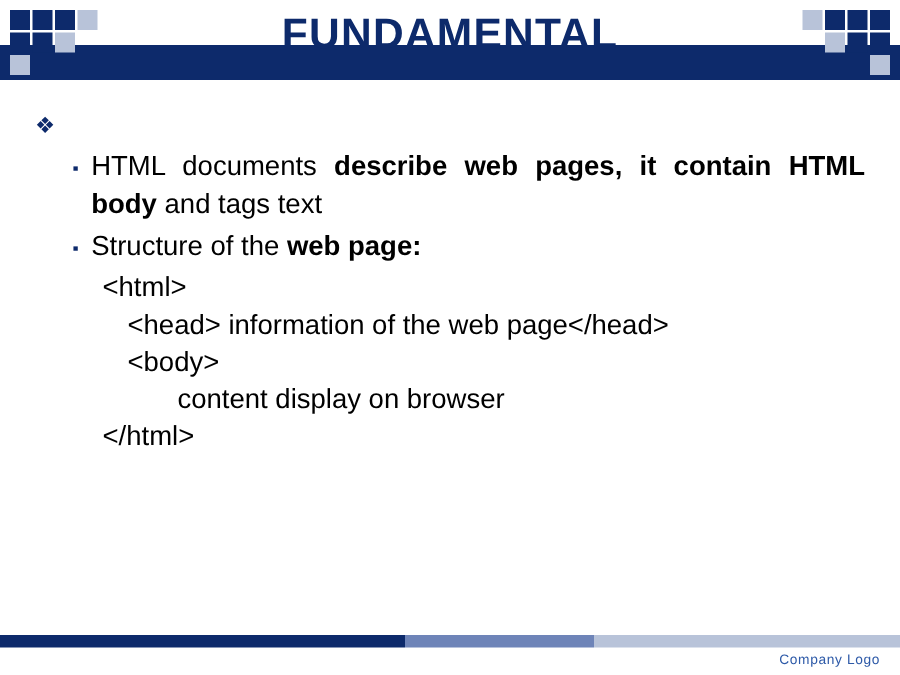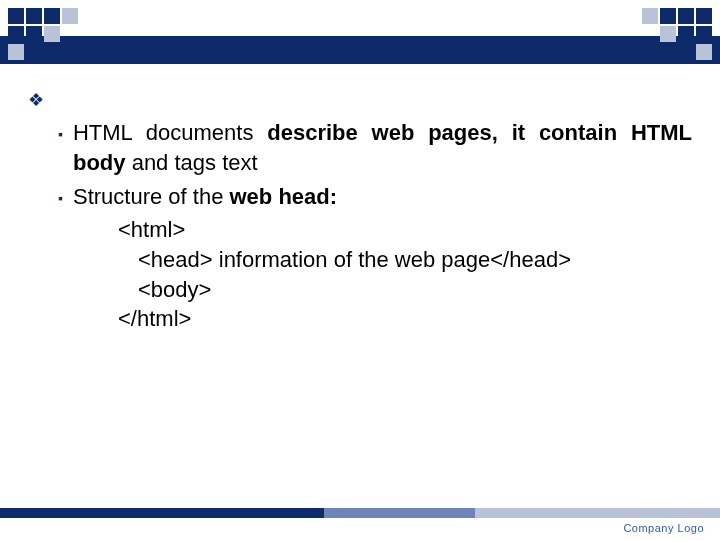--- a/index.html
+++ b/index.html
@@ -89,21 +89,21 @@
     color: #0d2a6b;
     font-size: 14px;
     margin-right: 10px;
     margin-top: 7px;
     flex: none;
   }
   .sbullet .txt {
     text-align: justify;
   }
   .code-block {
-    margin-left: 90px;
+    margin-left: 54px;
     font-size: 22px;
   }
   .code-line.pad1 { padding-left: 20px; }
   .code-line.pad2 { padding-left: 60px; }
 
   .footer-bar {
     position: absolute;
     left: 0;
     right: 0;
     bottom: 22px;
@@ -140,43 +140,45 @@
     <div class="sq r1"></div>
       <div class="sq r2"></div>
       <div class="sq r3"></div>
       <div class="sq r4"></div>
     <div class="sq r5"></div>
       <div class="sq r6"></div>
       <div class="sq r7"></div>
       <div class="sq r8"></div>
   </div>
   <div class="title-bar"></div>
+  <div class="title-text">FUNDAMENTAL</div>
 </div>
 
 <div class="content">
   <div class="dbullet">
     <span class="mark">❖</span>
   </div>
 
   <div class="sbullet">
     <span class="mark">▪</span>
     <span class="txt">
       <span>HTML documents </span><b>describe web pages, it contain HTML body</b><span> and tags text</span>
     </span>
   </div>
 
   <div class="sbullet">
     <span class="mark">▪</span>
     <span class="txt">
-      <span>Structure of the </span><b>web head:</b>
+      <span>Structure of the </span><b>web page:</b>
     </span>
   </div>
 
   <div class="code-block">
     <div class="code-line">&lt;html&gt;</div>
     <div class="code-line pad1">&lt;head&gt; information of the web page&lt;/head&gt;</div>
     <div class="code-line pad1">&lt;body&gt;</div>
+    <div class="code-line pad2">content display on browser</div>
     <div class="code-line">&lt;/html&gt;</div>
   </div>
 </div>
 
 <div class="footer-bar"></div>
 <div class="footer-text">Company Logo</div>
 
 </body></html>

